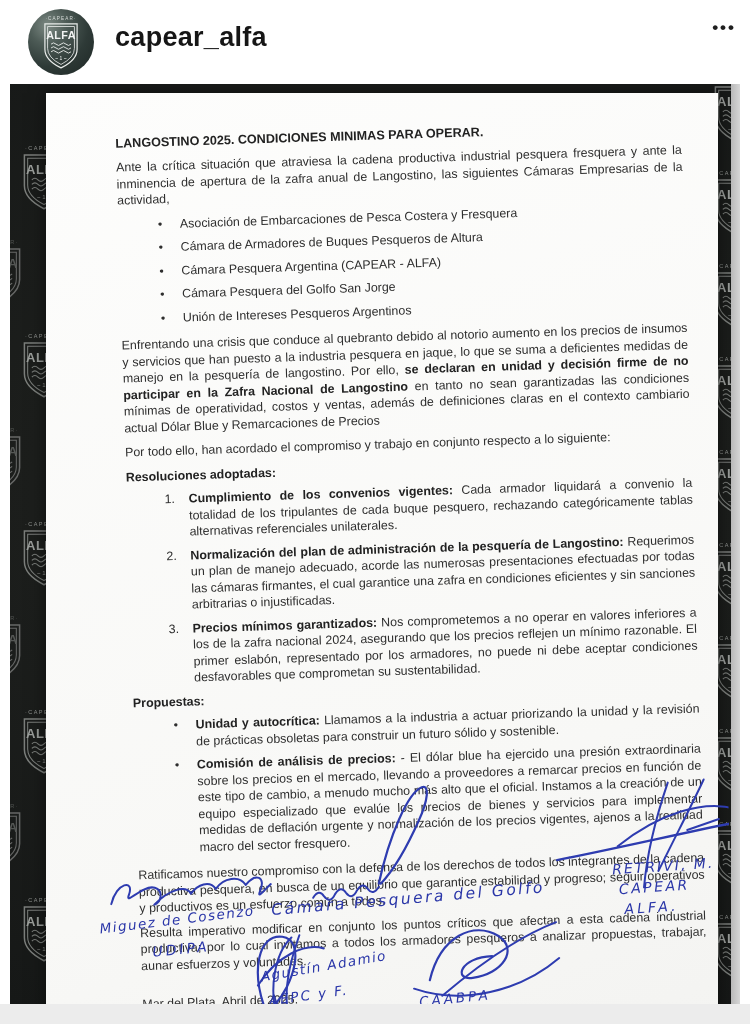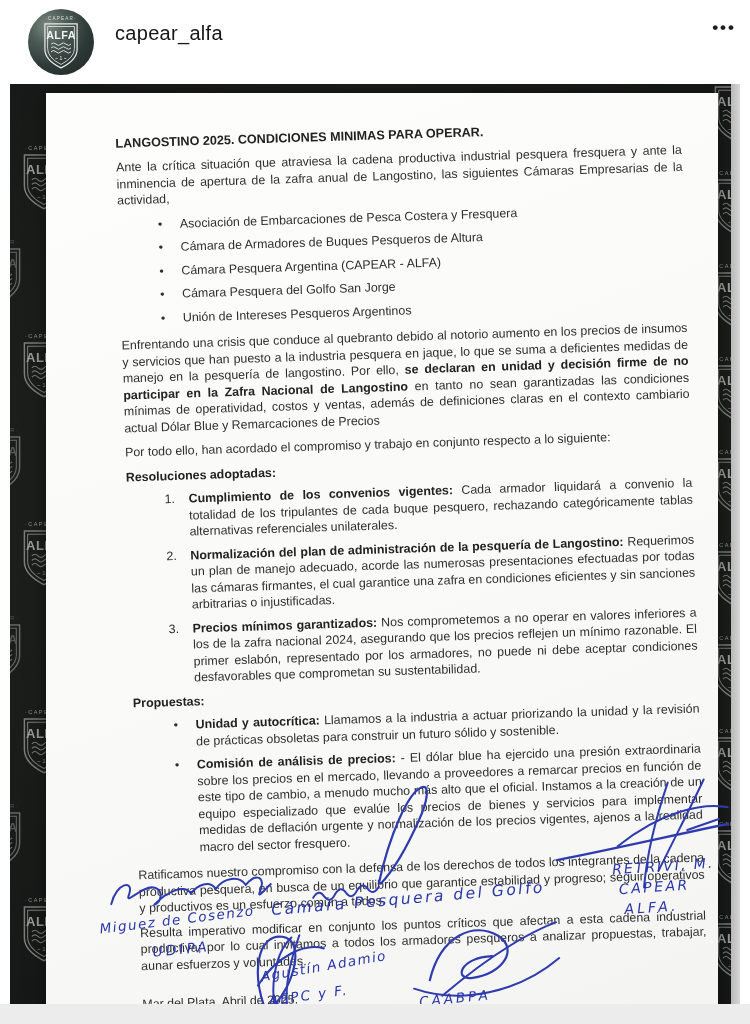--- a/index.html
+++ b/index.html
@@ -10,21 +10,21 @@
   .header { position:absolute; left:0; top:0; width:750px; height:84px; background:#ffffff;
             display:flex; align-items:center; }
   .avatar { position:absolute; left:28px; top:9px; width:66px; height:66px; border-radius:50%;
             overflow:hidden; background:
               radial-gradient(circle at 30% 25%, #7d8a84 0%, #4d5b56 28%, #2e3a37 60%, #1d2624 100%);
             display:flex; align-items:center; justify-content:center; cursor:pointer; }
   .avatar svg { width:46px; height:60px; margin-top:2px; }
   .avatar .s-outline, .avatar .s-inner, .avatar .s-wave { stroke:#e8ebe9; }
   .avatar .s-cap { fill:#d7dcd9; }
   .avatar .s-alfa, .avatar .s-num { fill:#f2f4f3; }
-  .username { position:absolute; left:115px; top:22px; font-size:20px; font-weight:400;
+  .username { position:absolute; left:115px; top:22px; font-size:27px; font-weight:700;
               color:#161616; letter-spacing:.3px; }
   .more { position:absolute; right:14px; top:18px; font-size:17px; font-weight:700;
           color:#1f1f1f; letter-spacing:2px; cursor:pointer; }
 
   
   .photo { position:absolute; left:10px; top:84px; width:730px; height:920px;
            background:radial-gradient(circle at 50% 45%, #232523 0%, #1c1e1c 55%, #161817 100%);
            overflow:hidden; }
   .photo-rightbar { position:absolute; right:0; top:0; width:9px; height:100%;
                     background:linear-gradient(90deg,#b9b9b9,#d6d6d6); }

